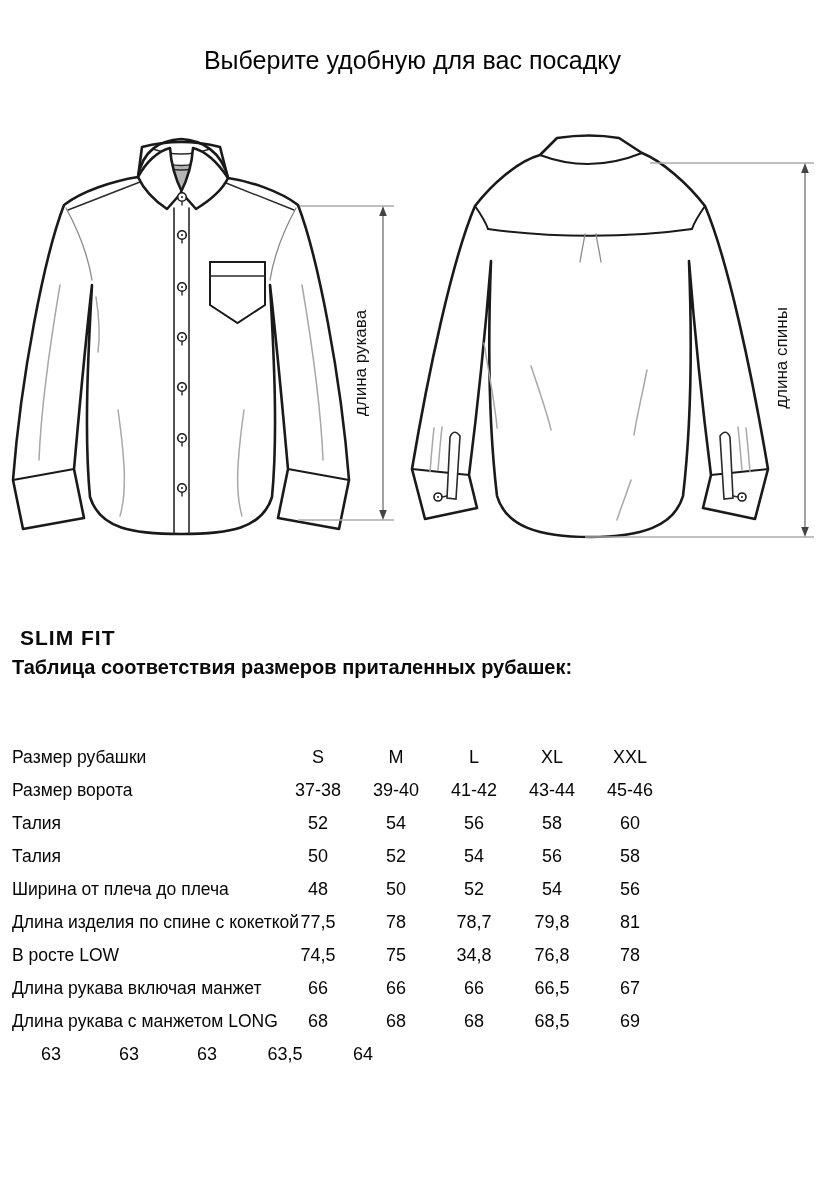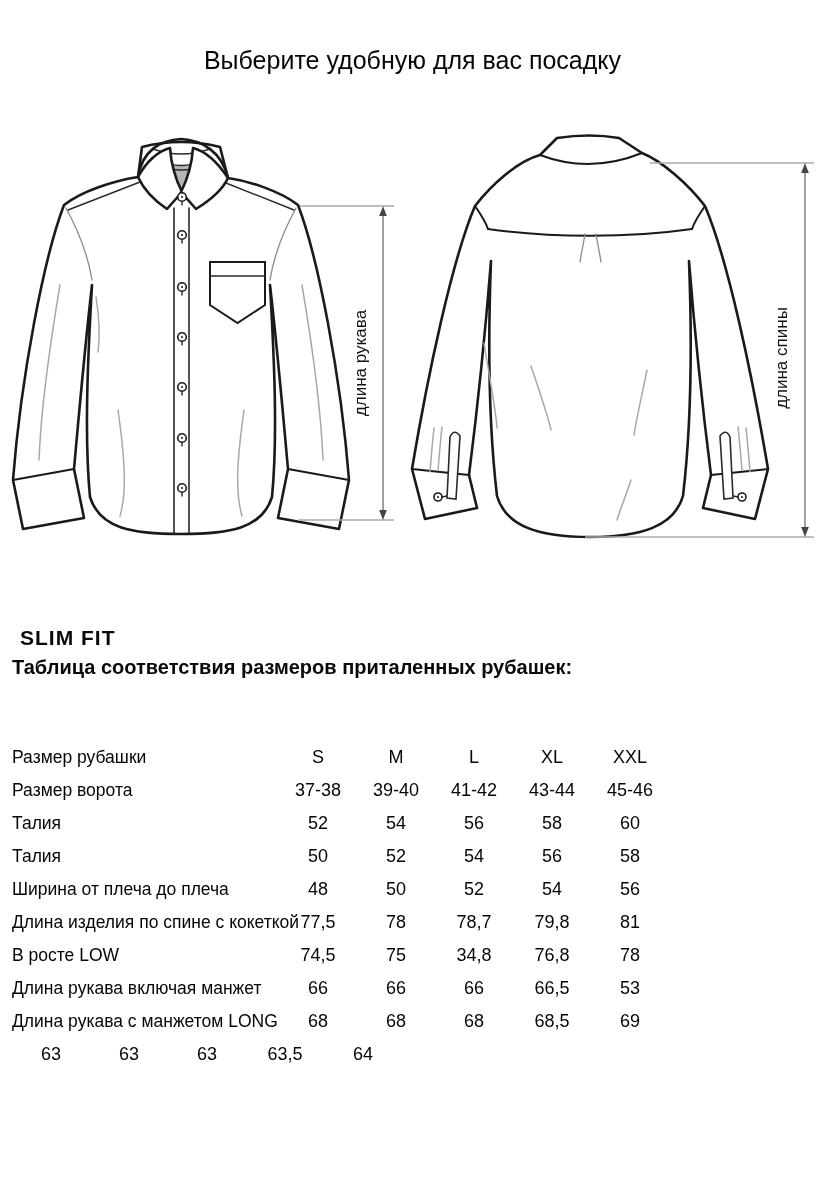--- a/index.html
+++ b/index.html
@@ -266,21 +266,21 @@
       <div class="tval">34,8</div>
       <div class="tval">76,8</div>
       <div class="tval">78</div>
     </div>
     <div class="trow">
       <div class="tlabel">Длина рукава включая манжет</div>
       <div class="tval">66</div>
       <div class="tval">66</div>
       <div class="tval">66</div>
       <div class="tval">66,5</div>
-      <div class="tval">53</div>
+      <div class="tval">67</div>
     </div>
     <div class="trow">
       <div class="tlabel">Длина рукава с манжетом LONG</div>
       <div class="tval">68</div>
       <div class="tval">68</div>
       <div class="tval">68</div>
       <div class="tval">68,5</div>
       <div class="tval">69</div>
     </div>
     <div class="trow">

